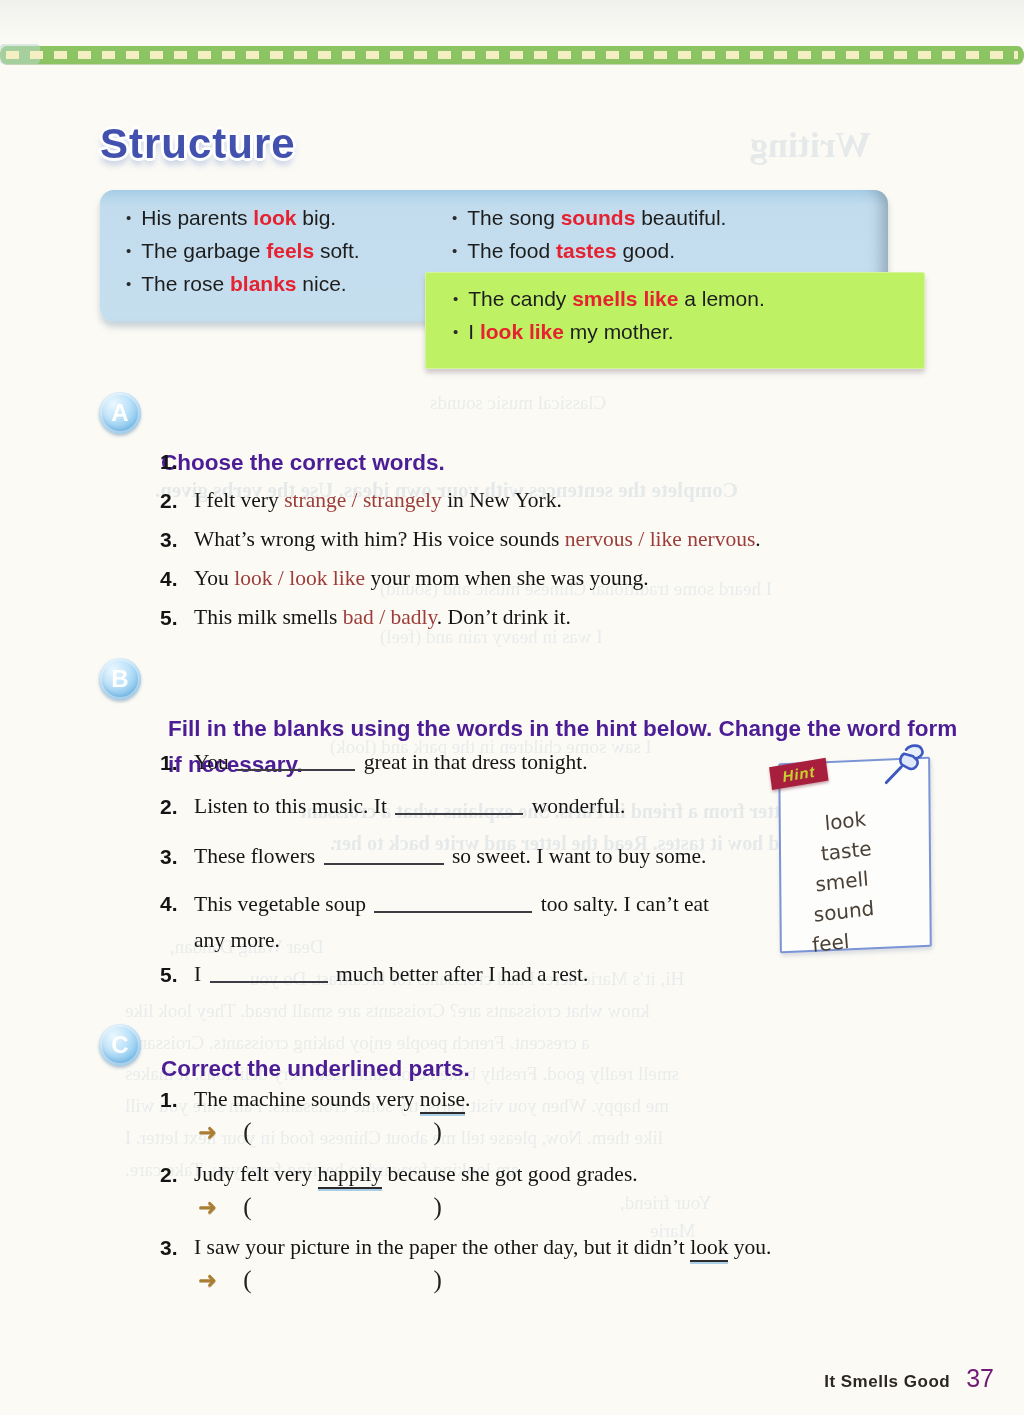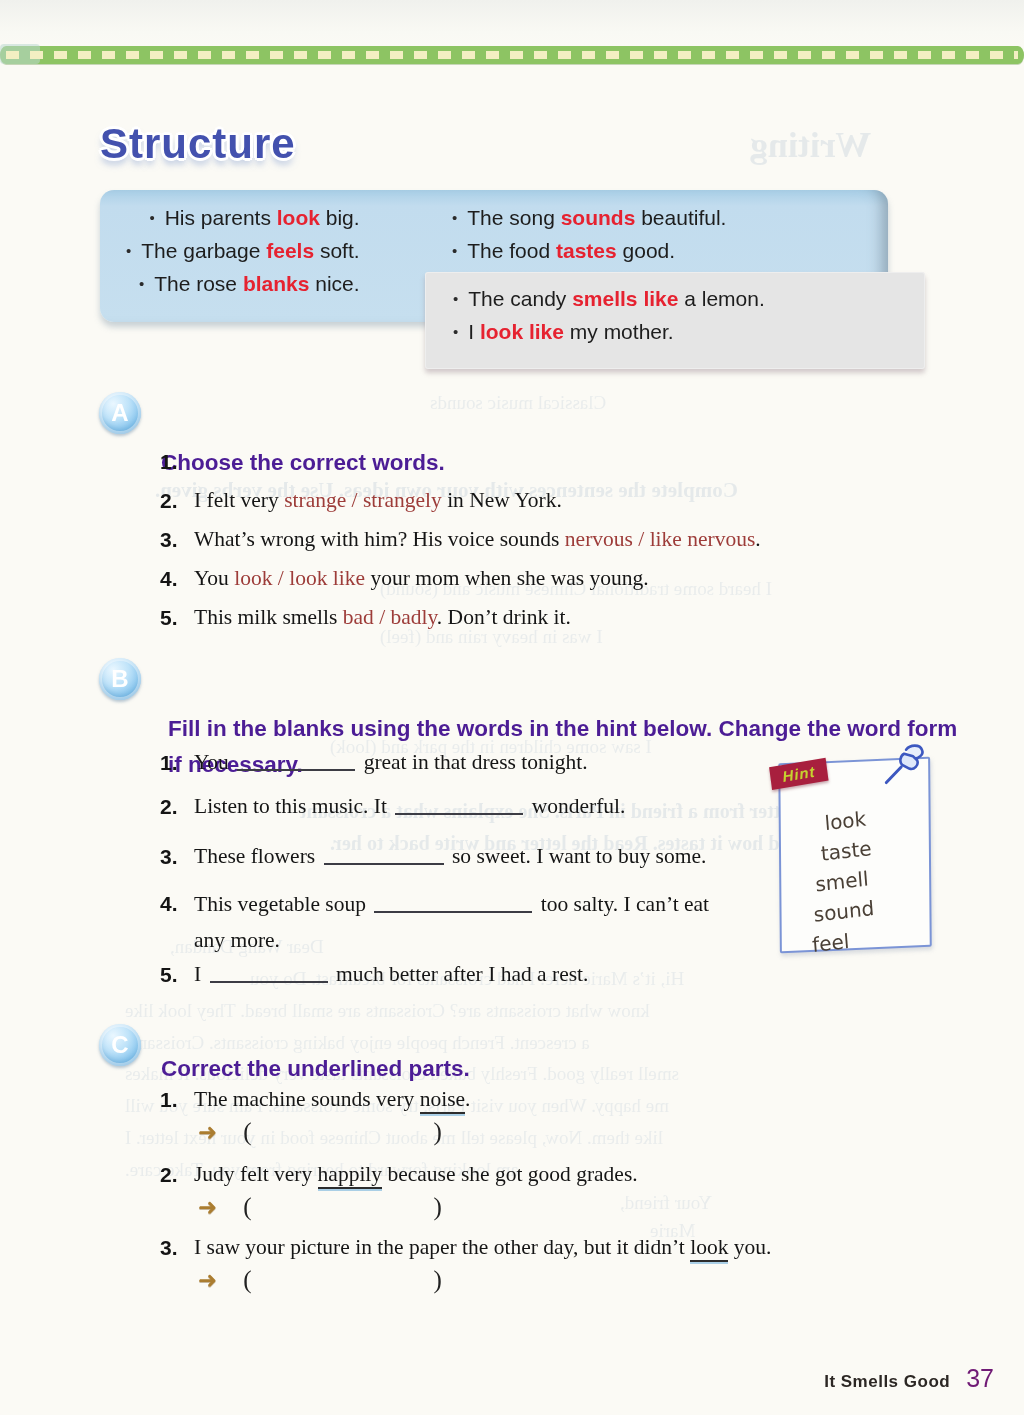--- a/index.html
+++ b/index.html
@@ -26,21 +26,21 @@
       text-shadow:-2px -2px 0 #fff,2px -2px 0 #fff,-2px 2px 0 #fff,2px 2px 0 #fff,
                   -3px 0 0 #fff,3px 0 0 #fff,0 -3px 0 #fff,0 3px 0 #fff,
                   0 6px 7px rgba(110,140,200,.55);}
   
   .blue-box{position:absolute;left:100px;top:190px;width:788px;height:132px;
       border-radius:14px;
       background:linear-gradient(180deg,#a9cfe7 0,#c2dcee 16px,#c6dfef 100%);
       box-shadow:0 5px 6px rgba(140,160,175,.45),
                  inset -16px 0 14px -10px rgba(95,115,130,.5);}
   .pink-box{position:absolute;left:425px;top:272px;width:500px;height:97px;
-      background:#e5e5e5;border-radius:3px;
+      background:#bef264;border-radius:3px;
       box-shadow:0 4px 5px rgba(150,130,140,.4),inset 0 0 0 1px rgba(255,255,255,.35);}
   .ex-col{position:absolute;font-family:"Liberation Sans",sans-serif;font-size:21px;color:#1d1d1d;}
   .ex-line{margin-bottom:9px;white-space:nowrap;}
   .bullet{font-size:15px;color:#2b2b2b;margin-right:10px;vertical-align:2px;}
   .verb{color:#e62230;font-weight:700;}
   
   .badge{position:absolute;width:42px;height:42px;border-radius:50%;
       background:radial-gradient(circle at 34% 28%,#eaf7ff 0%,#bfe3f9 38%,#8ac7ef 70%,#5fa9dd 100%);
       box-shadow:inset 0 0 0 3px rgba(255,255,255,.4),inset 0 -4px 6px rgba(70,140,190,.45),
                  0 2px 3px rgba(120,150,175,.5);
@@ -111,21 +111,21 @@
       <div class="ghost" style="left: 125px; top: 1095px; font-size: 19px;">me happy. When you visit Paris, try some croissants. I am sure you will</div>
       <div class="ghost" style="left: 125px; top: 1127px; font-size: 19px;">like them. Now, please tell me about Chinese food in your next letter. I</div>
       <div class="ghost" style="left: 125px; top: 1159px; font-size: 19px;">am looking forward to hearing from you. Take care.</div>
       <div class="ghost" style="left: 620px; top: 1192px; font-size: 19px;">Your friend,</div>
       <div class="ghost" style="left: 650px; top: 1220px; font-size: 19px;">Marie</div>
     </div>
 
   <div class="logo">Structure</div>
 
   <div class="blue-box">
-    <div class="ex-col" style="left:26px;top:16px;text-align:right;">
+    <div class="ex-col" style="left:26px;top:16px;">
       <div class="ex-line"><span class="bullet">•</span><span>His parents </span><span class="verb">look</span><span> big.</span></div>
       <div class="ex-line"><span class="bullet">•</span><span>The garbage </span><span class="verb">feels</span><span> soft.</span></div>
       <div class="ex-line"><span class="bullet">•</span><span>The rose </span><span class="verb">blanks</span><span> nice.</span></div>
     </div>
     <div class="ex-col" style="left:352px;top:16px;">
       <div class="ex-line"><span class="bullet">•</span><span>The song </span><span class="verb">sounds</span><span> beautiful.</span></div>
       <div class="ex-line"><span class="bullet">•</span><span>The food </span><span class="verb">tastes</span><span> good.</span></div>
     </div>
   </div>
 

